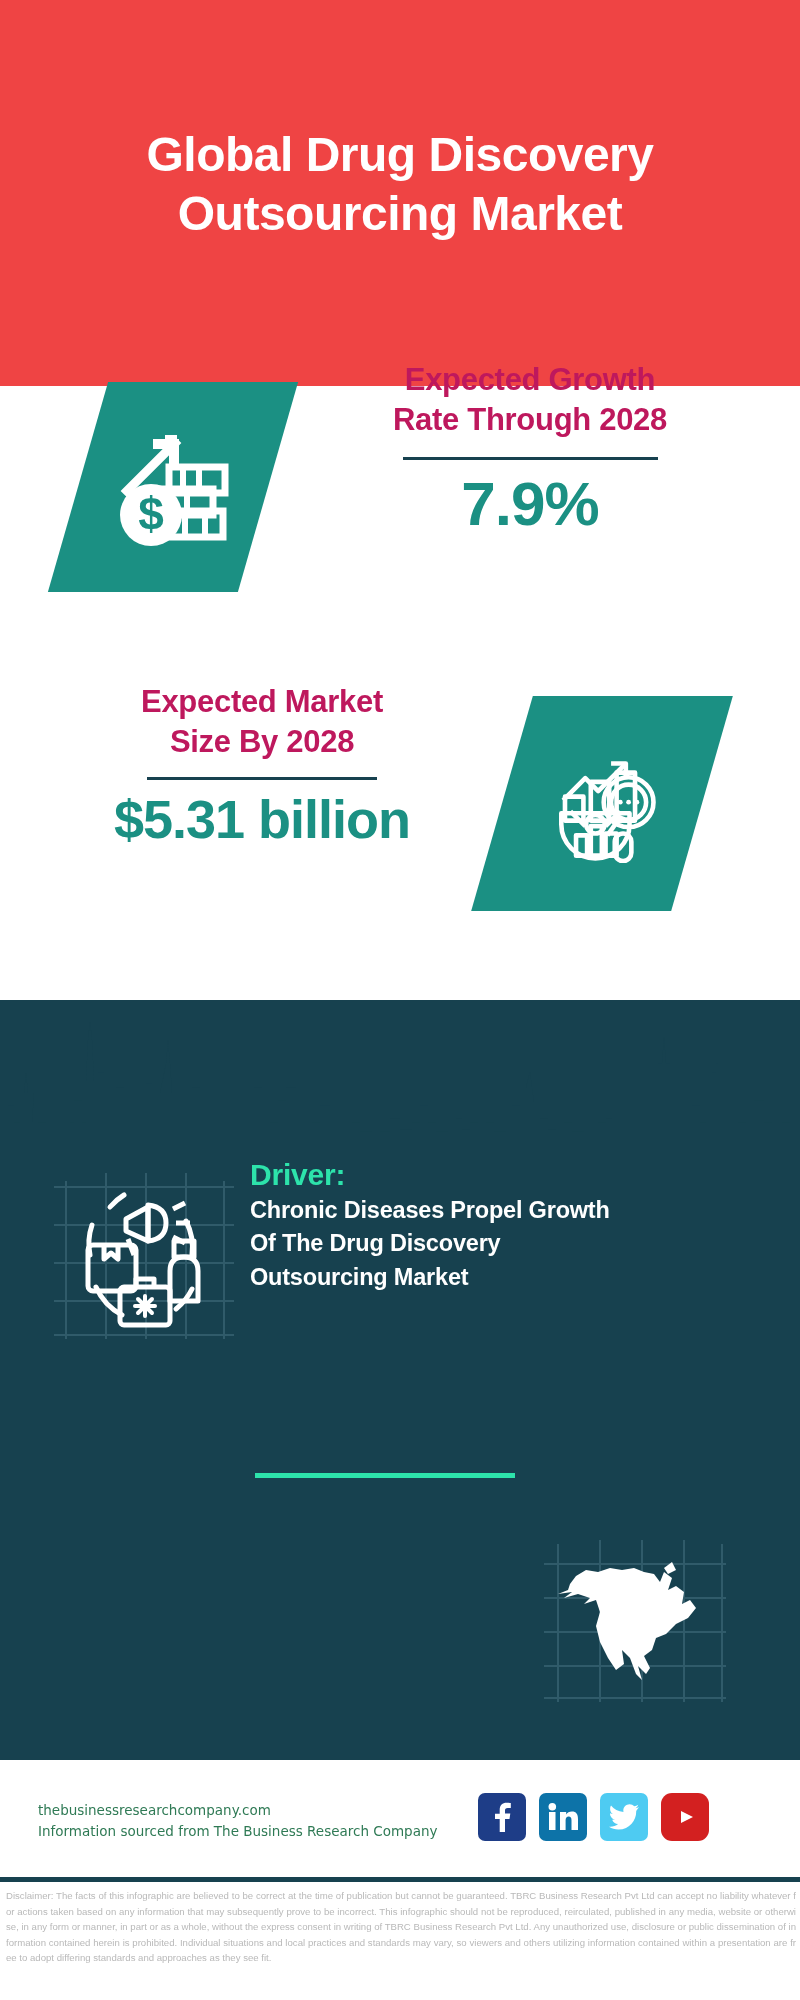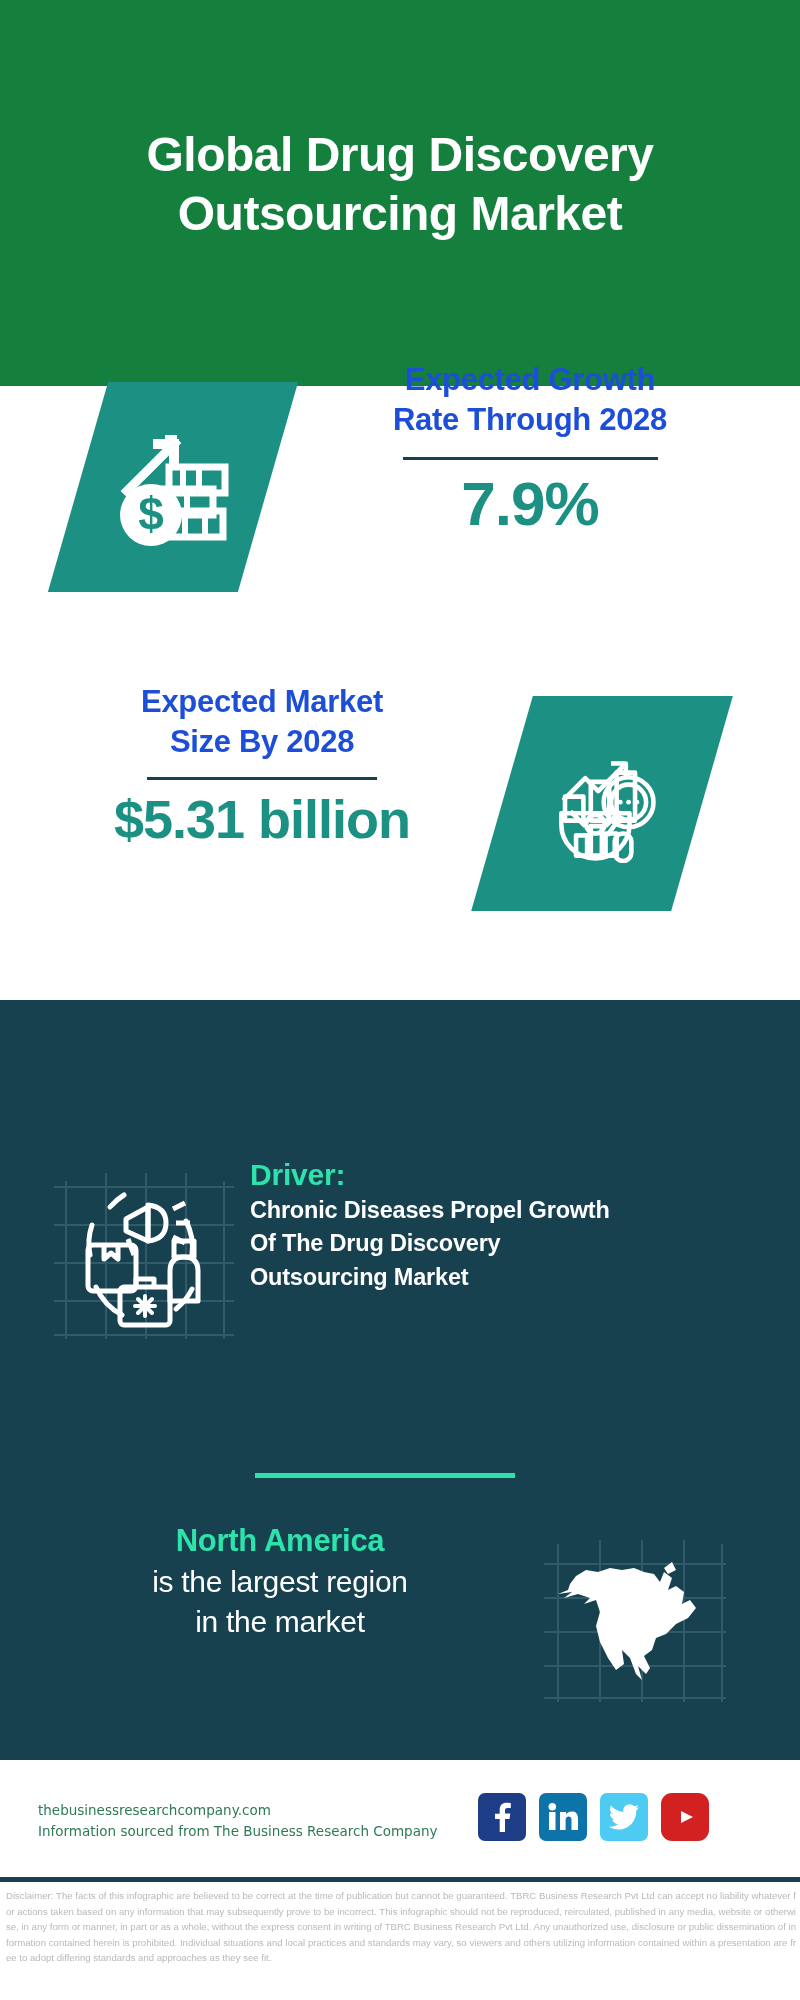--- a/index.html
+++ b/index.html
@@ -8,21 +8,21 @@
     background:#ffffff;
     font-family:"Liberation Sans", sans-serif;
     overflow:hidden;
     position:relative;
   }
   .page { width:800px; height:2000px; position:relative; }
 
   
   .header {
     position:absolute; left:0; top:0; width:800px; height:386px;
-    background:#15803d;
+    background:#ef4444;
     display:flex; align-items:center; justify-content:center;
   }
   .header-title {
     color:#ffffff; font-size:48px; font-weight:bold; line-height:1.22;
     text-align:center; letter-spacing:-0.5px; padding:0 40px;
     transform:translateY(-8px);
   }
 
   
   .growth-row {
@@ -32,21 +32,21 @@
     position:absolute;
     background:#1b9083;
     transform:skewX(-16deg);
     display:flex; align-items:center; justify-content:center;
     overflow:hidden;
   }
   .para-inner { transform:skewX(16deg); display:flex; align-items:center; justify-content:center; }
   .growth-tile { left:78px; top:52px; width:190px; height:210px; }
   .growth-text { position:absolute; left:300px; top:30px; width:460px; text-align:center; }
   .lbl-dark {
-    color:#1d4ed8; font-size:31px; font-weight:bold; line-height:1.28; letter-spacing:-0.3px;
+    color:#be185d; font-size:31px; font-weight:bold; line-height:1.28; letter-spacing:-0.3px;
   }
   .rule-dark {
     width:255px; height:3px; background:#17414f; margin:18px auto 10px auto;
   }
   .val-teal {
     color:#1b9083; font-size:62px; font-weight:bold; letter-spacing:-1px; line-height:1.1;
   }
 
   
   .size-row { position:absolute; left:0; top:664px; width:633px; height:300px;margin-left:12px; }
@@ -310,27 +310,20 @@
         <div>Chronic Diseases Propel Growth</div>
         <div>Of The Drug Discovery</div>
         <div>Outsourcing Market</div>
       </div>
     </div>
   </div>
 
   <div class="divider"></div>
 
   <div class="region-block">
-    <div class="region-text">
-      <div class="region-head">North America</div>
-      <div class="region-body">
-        <div>is the largest region</div>
-        <div>in the market</div>
-      </div>
-    </div>
     <div class="region-icon-box">
       <svg width="190" height="170" viewBox="0 0 190 170" aria-hidden="true">
         <g stroke="#35606f" stroke-width="2" opacity="0.85">
           <line x1="20" y1="6" x2="20" y2="164"></line>
           <line x1="62" y1="2" x2="62" y2="164"></line>
           <line x1="104" y1="2" x2="104" y2="164"></line>
           <line x1="146" y1="2" x2="146" y2="164"></line>
           <line x1="184" y1="6" x2="184" y2="164"></line>
           <line x1="6" y1="26" x2="188" y2="26"></line>
           <line x1="6" y1="60" x2="188" y2="60"></line>

